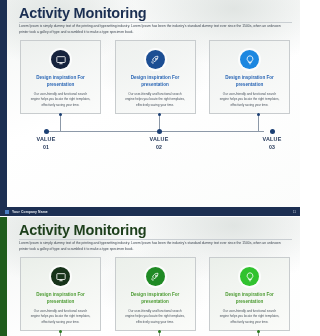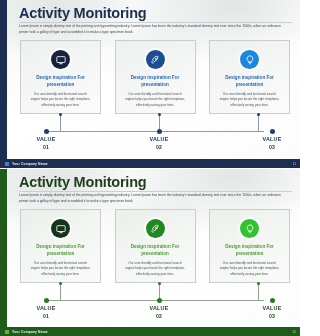--- a/index.html
+++ b/index.html
@@ -10,21 +10,21 @@
   body {
     width: 300px;
     height: 336px;
     font-family: "Liberation Sans", sans-serif;
     overflow: hidden;
   }
 
   .slide {
     position: relative;
     width: 300px;
-    height: 168px;
+    height: 216px;
     box-sizing: border-box;
     overflow: hidden;
     background:
       radial-gradient(ellipse 120px 70px at 18% 8%, rgba(205,212,208,0.55), rgba(255,255,255,0) 70%),
       radial-gradient(ellipse 150px 80px at 78% 4%, rgba(198,206,202,0.5), rgba(255,255,255,0) 72%),
       radial-gradient(ellipse 90px 60px at 52% 30%, rgba(214,220,216,0.35), rgba(255,255,255,0) 70%),
       linear-gradient(160deg, #f4f6f5 0%, #ffffff 45%, #fbfcfb 100%);
   }
   .slide + .slide { border-top: 1px solid #ffffff; }
 

